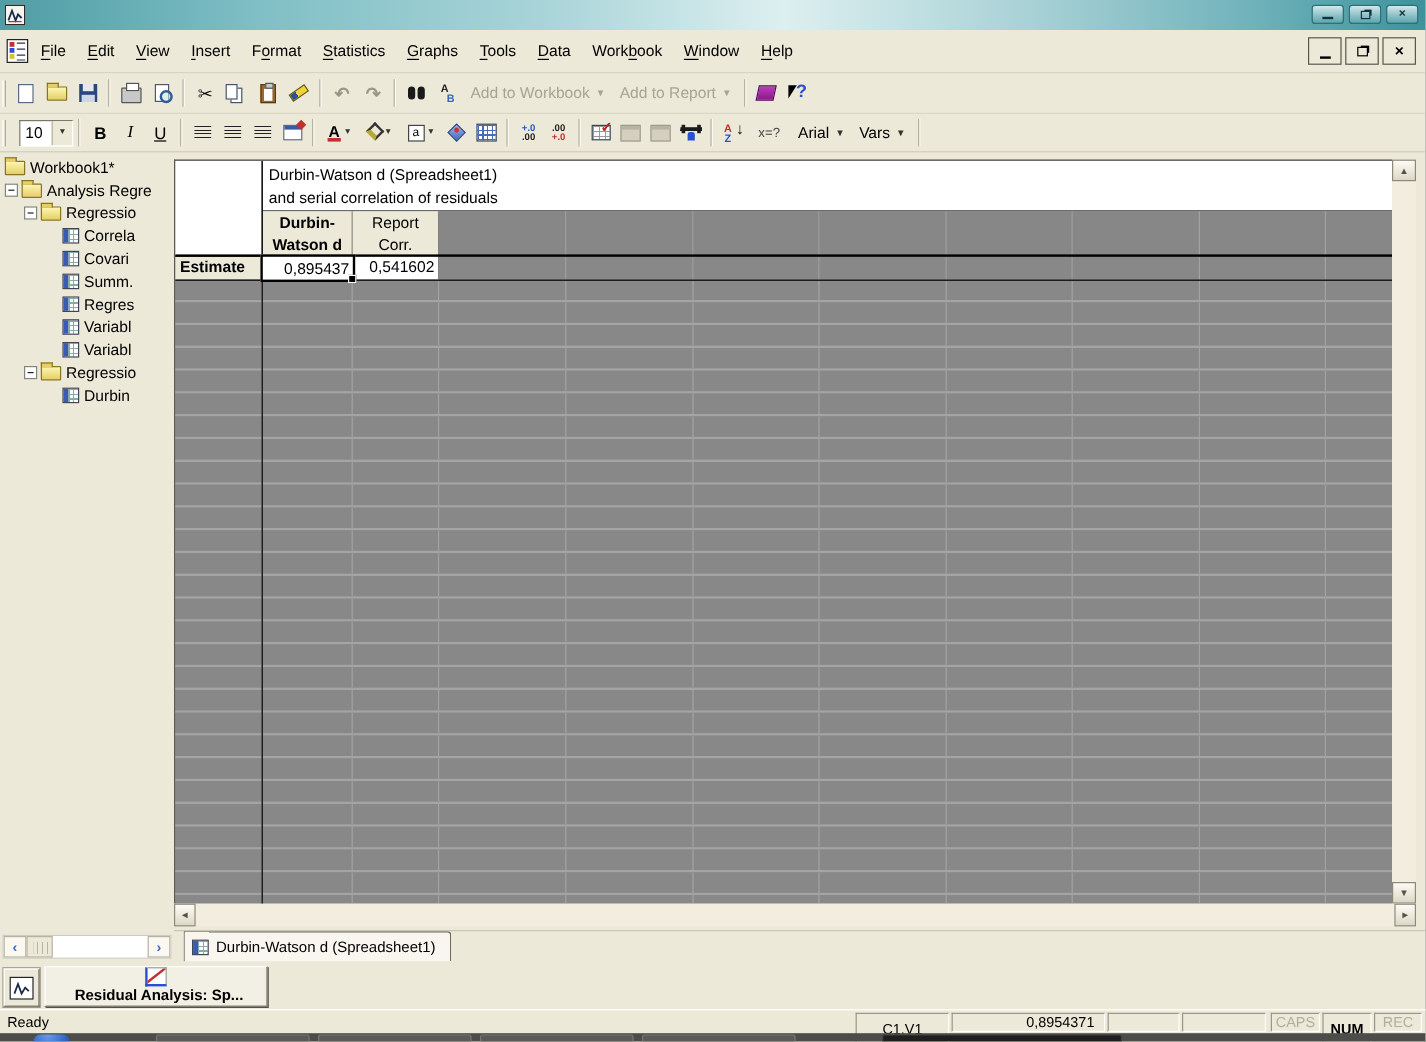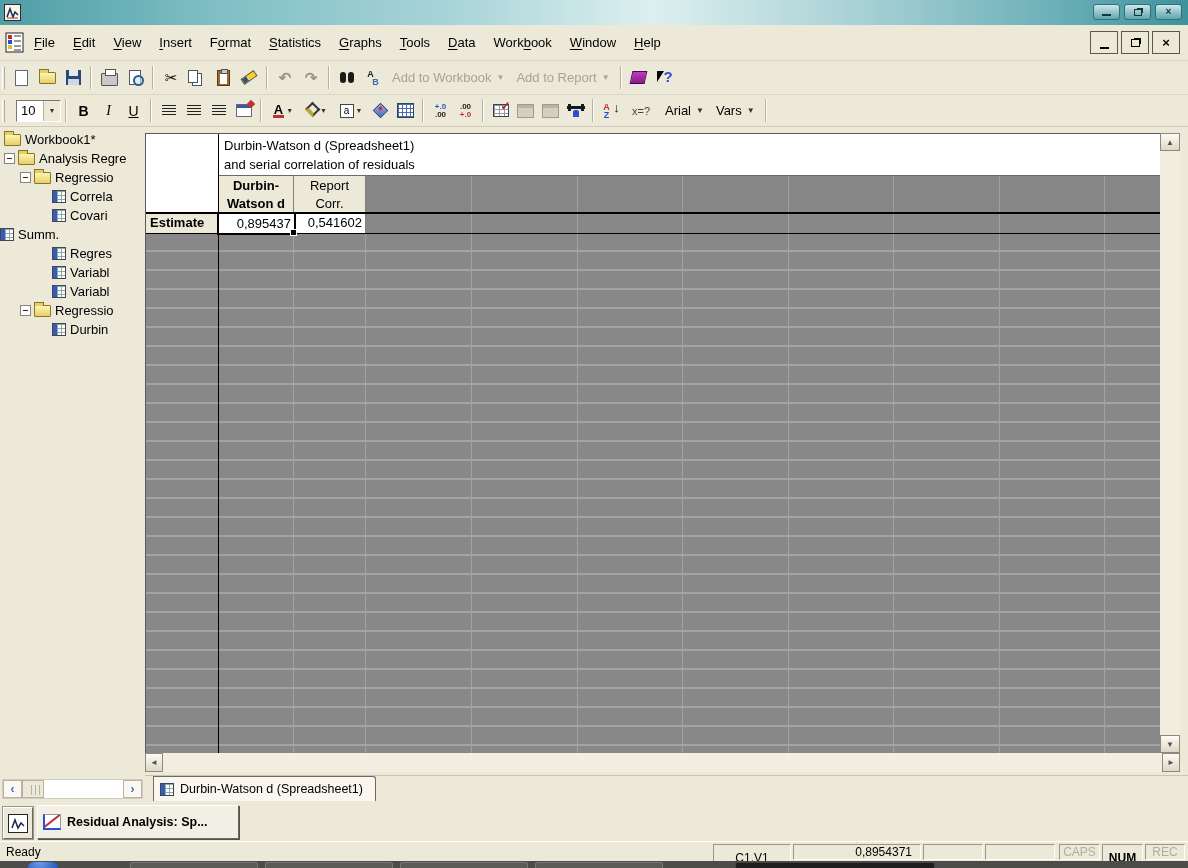--- a/index.html
+++ b/index.html
@@ -144,21 +144,21 @@
   #doc-tab span { font-size:12.5px; color:#000; }
   #tab-strip-line { left:145px; top:775px; width:1043px; height:1px; background:#c9c5b5; }
 
   #mini-scroll { left:2px; top:779px; width:141px; height:20px; background:#fff; border:1px solid #cfccbe; display:flex; }
   .ms-btn { width:19px; height:18px; background:#faf8f0; border:1px solid #b8b4a4; color:#2f6fc4; font-weight:bold; font-size:12px; display:flex; align-items:center; justify-content:center; }
   #ms-thumb { width:22px; height:18px; background:#ece9d8; border:1px solid #b8b4a4; background-image:repeating-linear-gradient(90deg,transparent 0 3px,#b8b4a4 3px 4px); background-size:12px 10px; background-position:5px 4px; background-repeat:no-repeat; }
   #ms-track { flex:1; }
 
   #stat-btn { left:3px; top:807px; width:30px; height:32px; background:#ece9d8; border:1px solid #6e6a5e; border-top-color:#fff; border-left-color:#fff; box-shadow:0 0 0 1px #9a968a; display:flex; align-items:center; justify-content:center; }
   #stat-btn .logo { width:20px; height:19px; background:#fff; border:1px solid #222; display:flex; align-items:center; justify-content:center; }
-  #residual-btn { left:37px; top:805px; width:202px; height:34px; background:#f2efe4; border:1px solid #6e6a5e; border-top-color:#fff; border-left-color:#fff; box-shadow:1px 1px 0 #55524a; display:flex; align-items:center; padding-left:5px; }
+  #residual-btn { left:37px; top:805px; width:186px; height:34px; background:#f2efe4; border:1px solid #6e6a5e; border-top-color:#fff; border-left-color:#fff; box-shadow:1px 1px 0 #55524a; display:flex; align-items:center; padding-left:5px;flex-direction:column; }
   .i-scatter { width:18px; height:16px; background:#fff; border:1px solid #999; border-left:2px solid #2a4fd0; border-bottom:2px solid #2a4fd0; position:relative; margin-right:6px; overflow:hidden; }
   .i-scatter:before { content:""; position:absolute; left:-2px; top:12px; width:24px; height:2px; background:#c03030; transform:rotate(-38deg); transform-origin:left; }
   #residual-btn span { font-weight:bold; font-size:12.5px; color:#000; }
 
   
   #statusbar { left:0; top:841px; width:1188px; height:20px; border-top:1px solid #fff; background:#ece9d8; }
   #status-ready { left:6px; top:3px; font-size:12px; color:#000; }
   .spanel { top:2px; height:16px; border:1px solid; border-color:#9a9789 #fff #fff #9a9789; font-size:12px; color:#000; display:flex; align-items:center; justify-content:flex-end; padding:0 8px; }
   .spanel.center { justify-content:center; padding:13px; }
   .spanel.dim { color:#b2ae9e; justify-content:center; }
@@ -393,21 +393,21 @@
       <span class="tree-label">Regressio</span>
     </div>
     <div class="tree-row" style="padding-left: 52px;">
       <span class="i-table"></span>
       <span class="tree-label">Correla</span>
     </div>
     <div class="tree-row" style="padding-left: 52px;">
       <span class="i-table"></span>
       <span class="tree-label">Covari</span>
     </div>
-    <div class="tree-row" style="">
+    <div class="tree-row" style="padding-left: 52px;">
       <span class="i-table"></span>
       <span class="tree-label">Summ.</span>
     </div>
     <div class="tree-row" style="padding-left: 52px;">
       <span class="i-table"></span>
       <span class="tree-label">Regres</span>
     </div>
     <div class="tree-row" style="padding-left: 52px;">
       <span class="i-table"></span>
       <span class="tree-label">Variabl</span>

